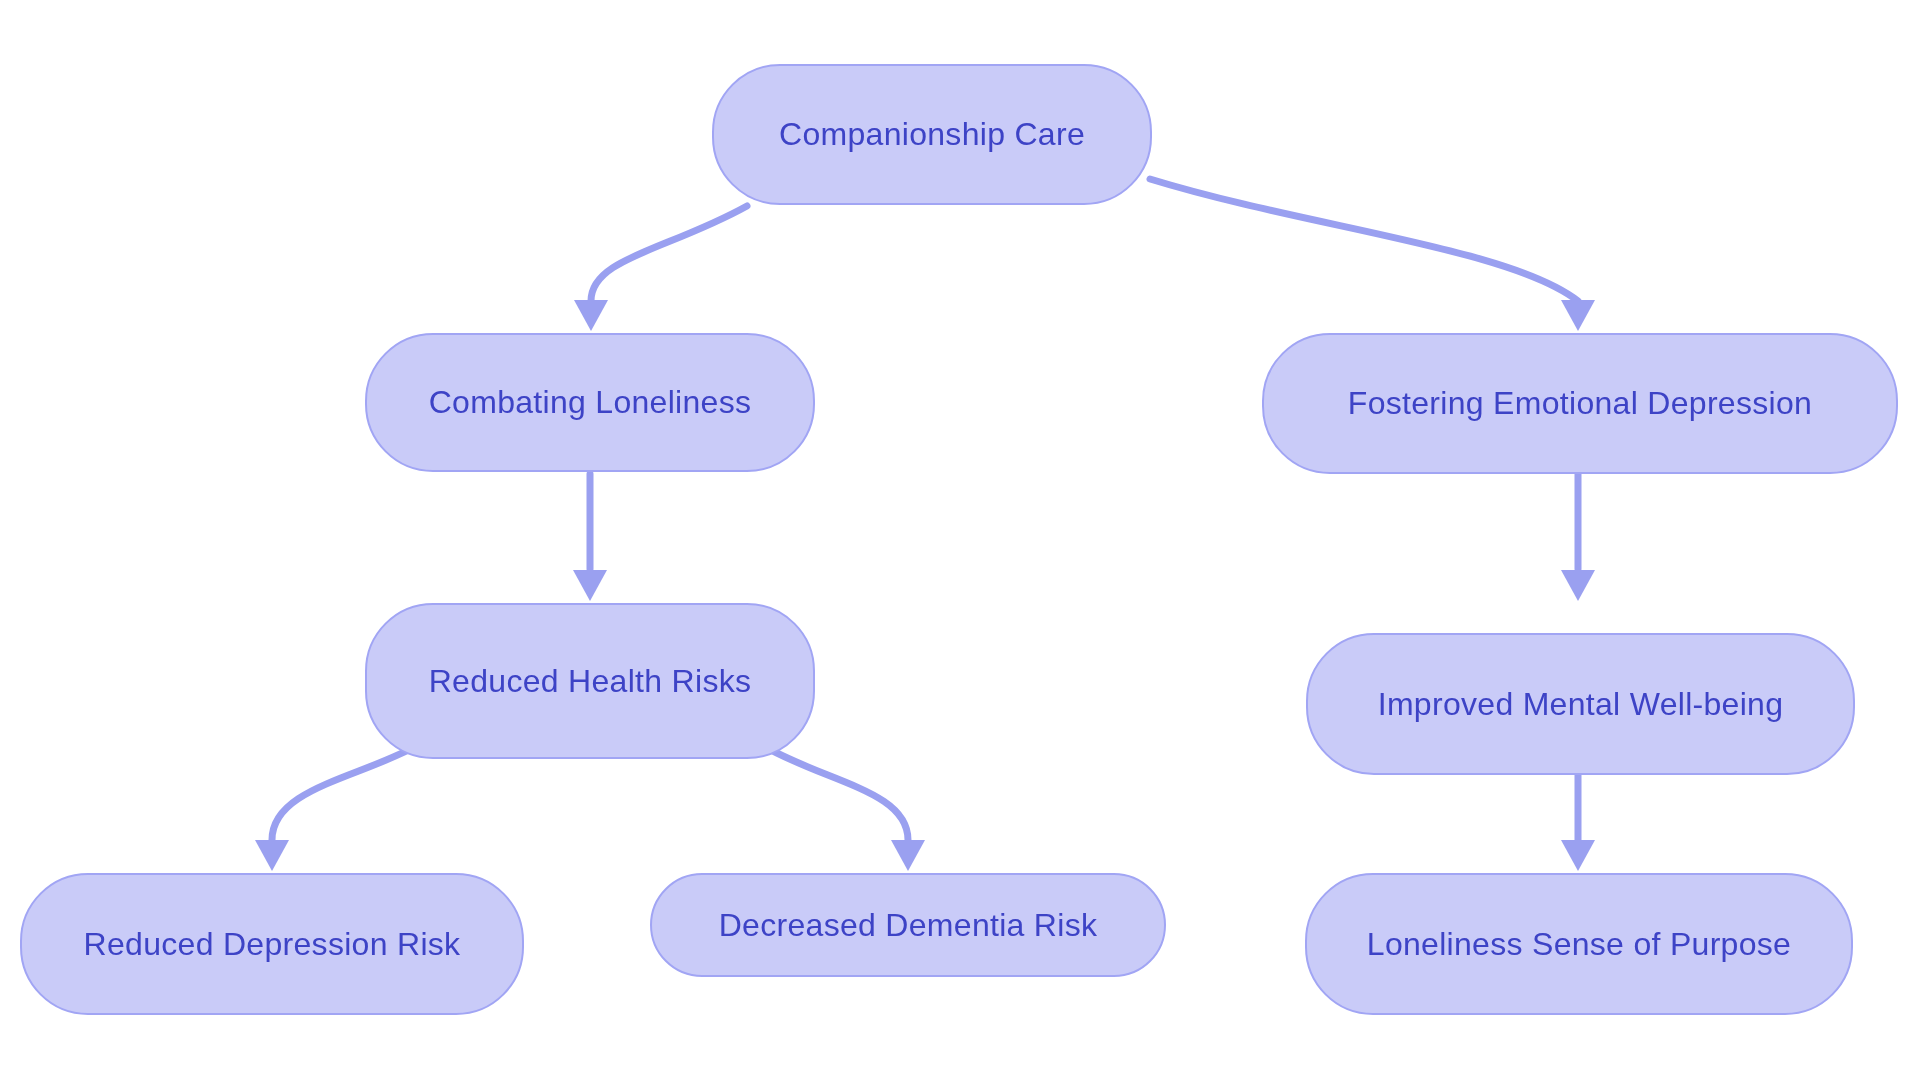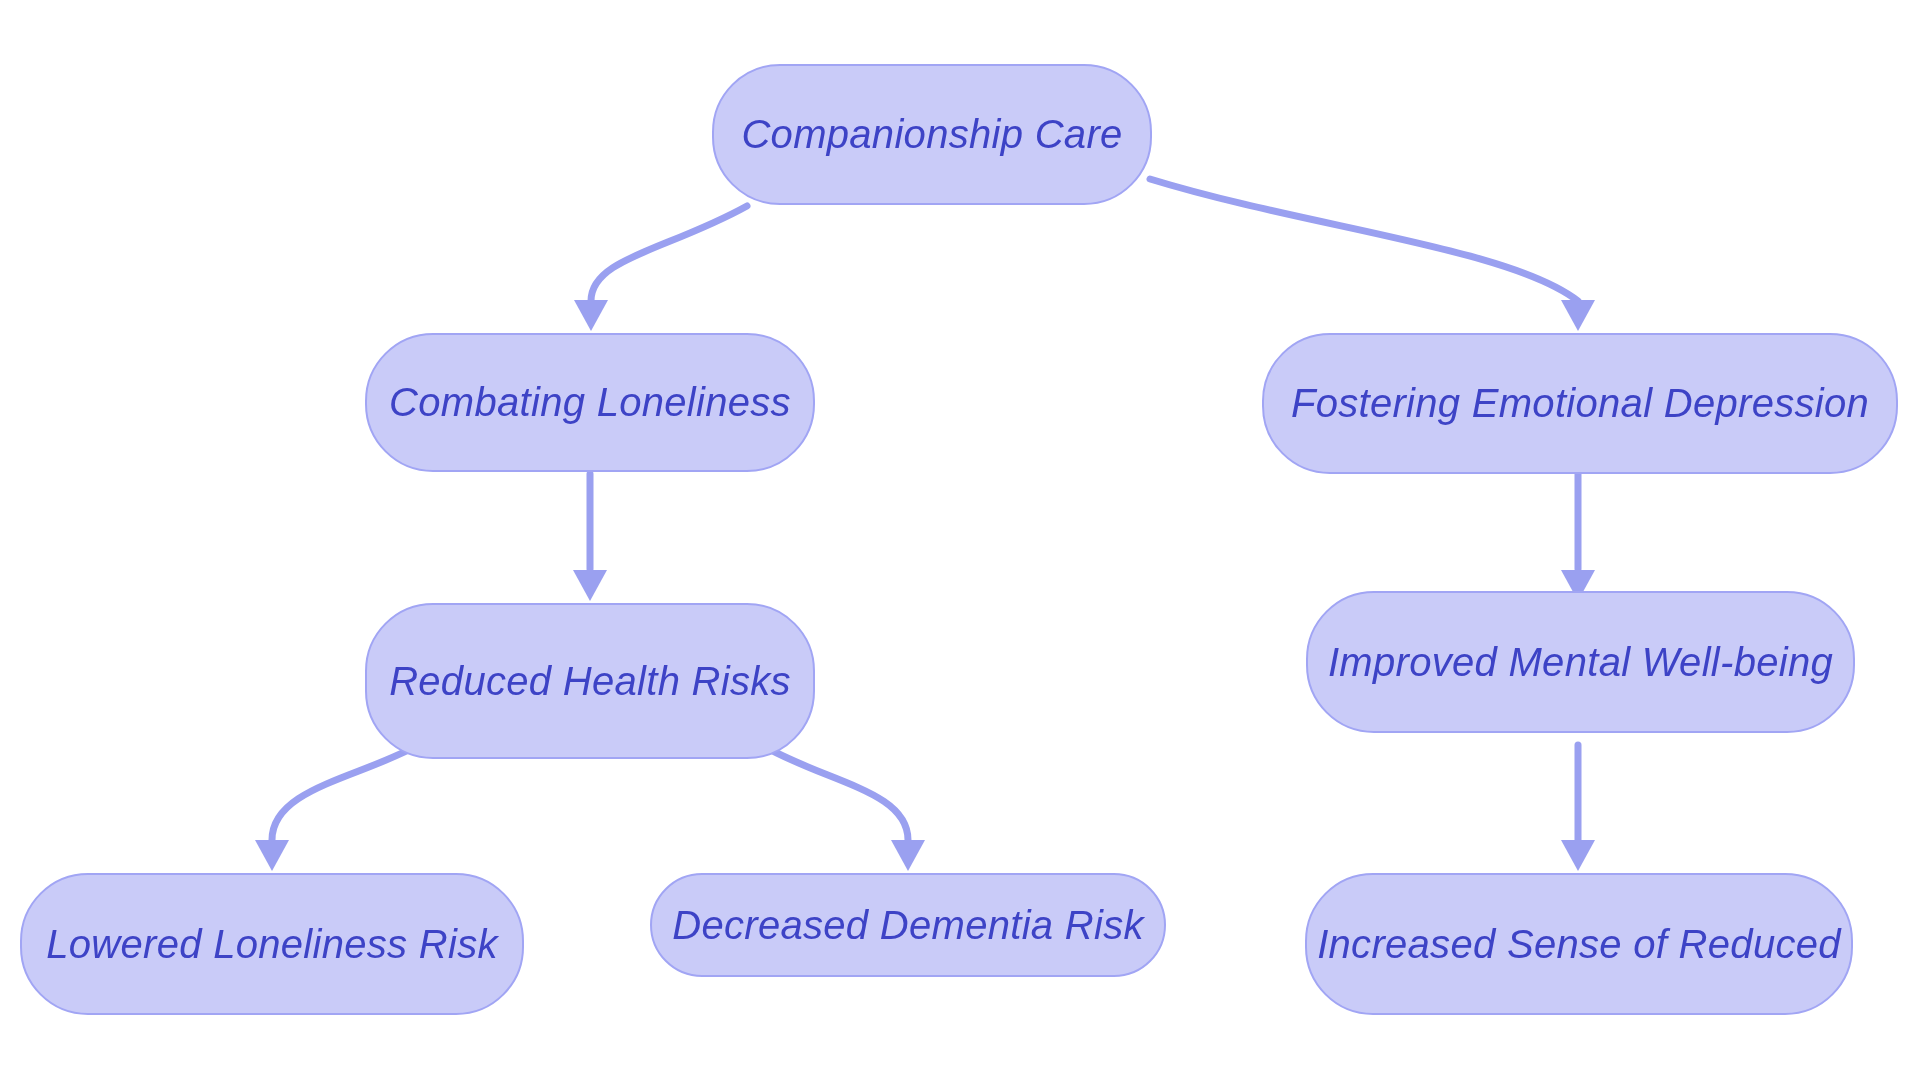--- a/index.html
+++ b/index.html
@@ -35,31 +35,30 @@
     position: absolute;
     display: flex;
     align-items: center;
     justify-content: center;
     background: var(--node-fill);
     border: 2px solid var(--node-border);
     border-radius: 68px;
   }
   .node .label {
     color: var(--text);
-    font-size: 40px;
+    font-size: 32px;
     letter-spacing: 0.3px;
     white-space: nowrap;
     text-align: center;
-    font-style: italic;
   }
   #n-companionship { left: 712px;  top: 64px;  width: 440px; height: 141px; }
   #n-combating     { left: 365px;  top: 333px; width: 450px; height: 139px; }
   #n-fostering     { left: 1262px; top: 333px; width: 636px; height: 141px; }
   #n-reduced       { left: 365px;  top: 603px; width: 450px; height: 156px; }
-  #n-improved      { left: 1306px; top: 591px; width: 549px; height: 142px; }
+  #n-improved      { left: 1306px; top: 633px; width: 549px; height: 142px; }
   #n-lowered       { left: 20px;   top: 873px; width: 504px; height: 142px; }
   #n-dementia      { left: 650px;  top: 873px; width: 516px; height: 104px; }
   #n-increased     { left: 1305px; top: 873px; width: 548px; height: 142px; }
 </style>
 </head>
 <body>
 
 <div class="canvas">
 
   <svg class="edges" viewBox="0 0 1920 1083" xmlns="http://www.w3.org/2000/svg">
@@ -102,22 +101,22 @@
   <div class="node" id="n-fostering">
     <span class="label">Fostering Emotional Depression</span>
   </div>
   <div class="node" id="n-reduced">
     <span class="label">Reduced Health Risks</span>
   </div>
   <div class="node" id="n-improved">
     <span class="label">Improved Mental Well-being</span>
   </div>
   <div class="node" id="n-lowered">
-    <span class="label">Lowered Loneliness Risk</span>
+    <span class="label">Reduced Depression Risk</span>
   </div>
   <div class="node" id="n-dementia">
     <span class="label">Decreased Dementia Risk</span>
   </div>
   <div class="node" id="n-increased">
-    <span class="label">Increased Sense of Reduced</span>
+    <span class="label">Loneliness Sense of Purpose</span>
   </div>
 
 </div>
 
 </body></html>

